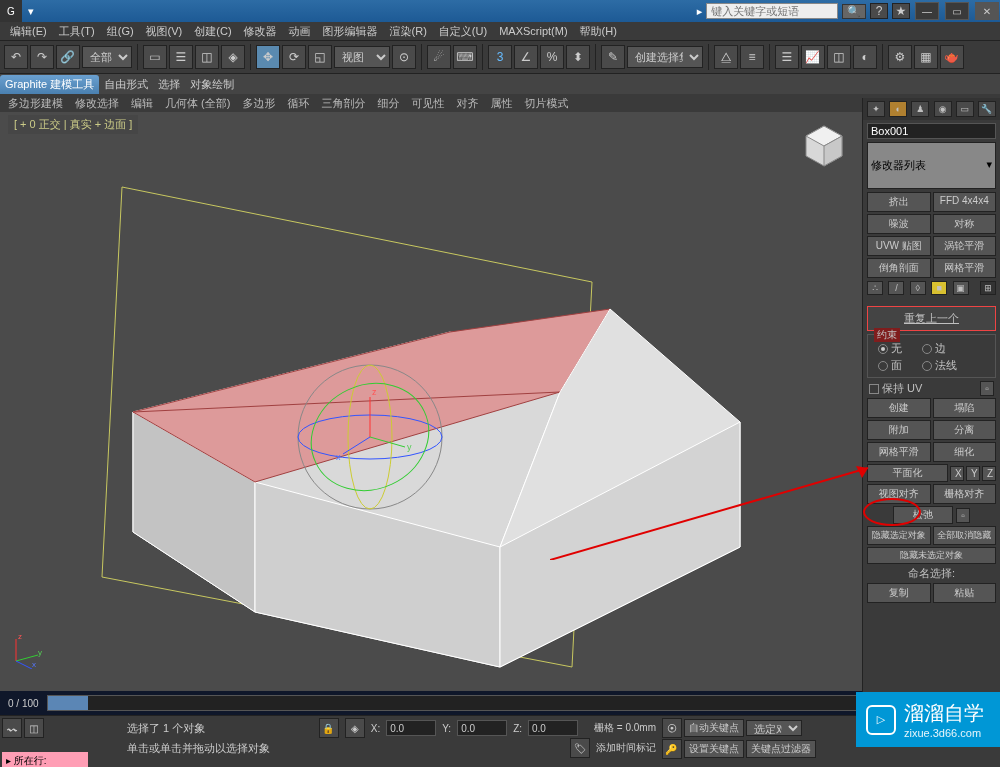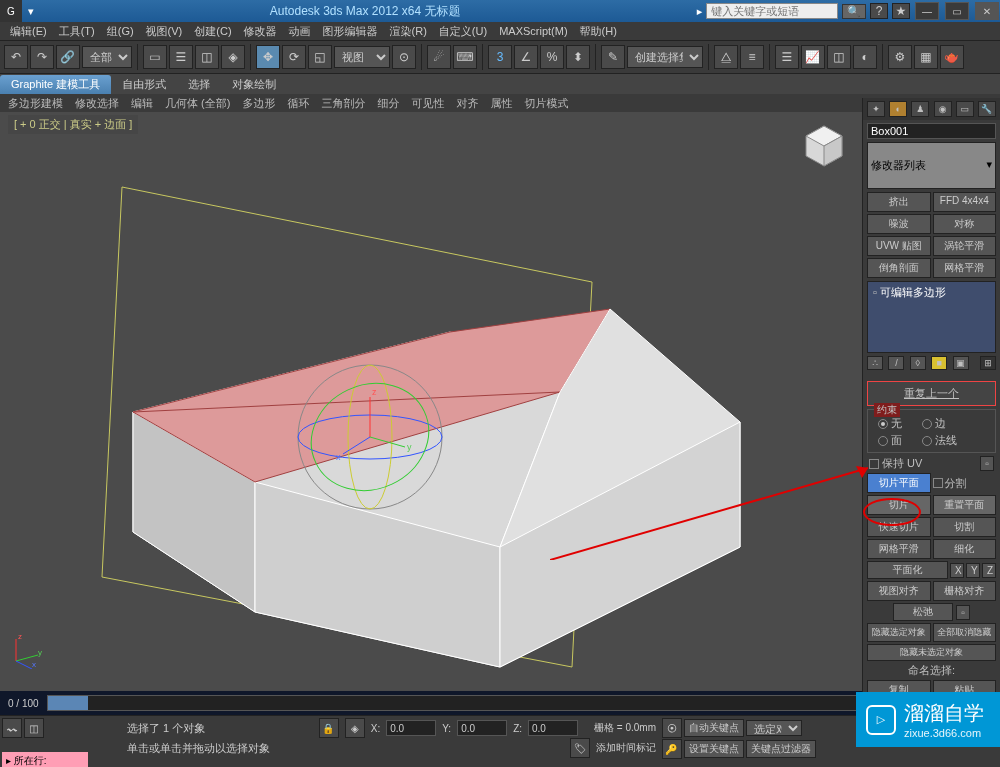--- a/index.html
+++ b/index.html
@@ -20,21 +20,21 @@
 
 
 .toolbar { background: #3a3a3a; height: 34px; border-top: 1px solid #222; border-bottom: 1px solid #222; display: flex; align-items: center; padding: 0 4px; gap: 2px; }
 .toolbar .sep { width: 1px; height: 26px; background: #222; margin: 0 3px; }
 .tool-btn { width: 24px; height: 24px; background: #4a4a4a; border: 1px solid #222; display: inline-flex; align-items: center; justify-content: center; font-size: 12px; color: #ccc; }
 .tool-btn.active { background: #5a8ab0; }
 .tool-select { background: #555; border: 1px solid #222; color: #ccc; font-size: 11px; padding: 1px 3px; height: 22px; }
 
 
 .ribbon { background: #444; height: 20px; display: flex; align-items: center; gap: 0; }
-.ribbon .tab { padding: 2px 11px; color: #ccc; font-size: 11px; }
+.ribbon .tab { padding: 2px 5px; color: #ccc; font-size: 11px; }
 .ribbon .tab.active { background: linear-gradient(#6aa0d0, #4a80b0); color: #fff; border-radius: 3px 3px 0 0; }
 .ribbon2 { background: #3a3a3a; height: 18px; display: flex; align-items: center; padding: 0 2px; }
 .ribbon2 .r2-item { padding: 1px 6px; color: #bbb; font-size: 11px; }
 
 
 .main { position: absolute; top: 112px; left: 0; right: 138px; bottom: 76px; background: #4b4b4b; }
 .viewport-label { position: absolute; top: 3px; left: 8px; color: #cccc88; font-size: 11px; background: #3a3a3a44; padding: 2px 6px; }
 .gizmo-icon { position: absolute; top: 8px; right: 12px; width: 52px; height: 52px; }
 .axis-gizmo { position: absolute; bottom: 22px; left: 8px; width: 40px; height: 40px; }
 
@@ -96,21 +96,20 @@
 .fieldset-title { position: absolute; top: -7px; left: 6px; background: #7f1d1d; padding: 0 3px; font-size: 10px; }
 </style>
 </head>
 <body>
 
 <div class="titlebar">
   <div style="display:flex;align-items:center;gap:6px">
     <span class="app-icon">G</span>
     <span style="color:#fff;font-size:11px">▾</span>
   </div>
-  <span class="title-center">Autodesk 3ds Max 2012 x64   无标题</span>
   <div class="search">
     <span style="color:#fff">▸</span>
     <input placeholder="键入关键字或短语" style="">
     <span style="background:#666;padding:0 4px;border:1px solid #333">🔍</span>
     <span class="tool-btn" style="width:18px;height:16px">?</span>
     <span class="tool-btn" style="width:18px;height:16px">★</span>
     <span class="win-button">—</span>
     <span class="win-button">▭</span>
     <span class="win-button close">✕</span>
   </div>
@@ -260,23 +259,20 @@
   <div class="rp-btn-grid">
     <span class="rp-btn">挤出</span>
     <span class="rp-btn">FFD 4x4x4</span>
     <span class="rp-btn">噪波</span>
     <span class="rp-btn">对称</span>
     <span class="rp-btn">UVW 贴图</span>
     <span class="rp-btn">涡轮平滑</span>
     <span class="rp-btn">倒角剖面</span>
     <span class="rp-btn">网格平滑</span>
   </div>
-  <div class="rp-stack">
-    <div class="rp-stack-item"><span style="color:#bbb">▫ </span><span>可编辑多边形</span></div>
-  </div>
   <div class="rp-subobj">
     <span class="so">∴</span>
     <span class="so">/</span>
     <span class="so">◊</span>
     <span class="so active">■</span>
     <span class="so">▣</span>
     <span class="so" style="background:#333;margin-left:6px">⊞</span>
   </div>
 
   <div style="height:6px"></div>
@@ -299,32 +295,27 @@
         <span>法线</span>
       </div>
   </div>
 
   <div class="rp-row">
       <span class="rp-check"></span>
       <span>保持 UV</span>
       <span class="rp-small-btn" style="margin-left:auto;width:14px">▫</span>
     </div>
 
-
   <div class="rp-pair">
-    <span class="rp-small-btn hl">切片平面</span>
-    <span style="display:flex;align-items:center;gap:2px">
-        <span class="rp-check"></span>
-        <span>分割</span>
-      </span>
-    <span class="rp-small-btn alt">切片</span>
-    <span class="rp-small-btn alt">重置平面</span>
-    <span class="rp-small-btn">快速切片</span>
-    <span class="rp-small-btn">切割</span>
-  </div>
+    <span class="rp-small-btn">创建</span>
+    <span class="rp-small-btn">塌陷</span>
+    <span class="rp-small-btn">附加</span>
+    <span class="rp-small-btn">分离</span>
+  </div>
+
 
   <div class="rp-pair">
     <span class="rp-small-btn">网格平滑</span>
     <span class="rp-small-btn">细化</span>
   </div>
   <div class="rp-row" style="gap:2px;margin:2px 4px">
     <span class="rp-small-btn" style="flex:1">平面化</span>
     <span class="rp-small-btn" style="width:14px">X</span>
     <span class="rp-small-btn" style="width:14px">Y</span>
     <span class="rp-small-btn" style="width:14px">Z</span>

